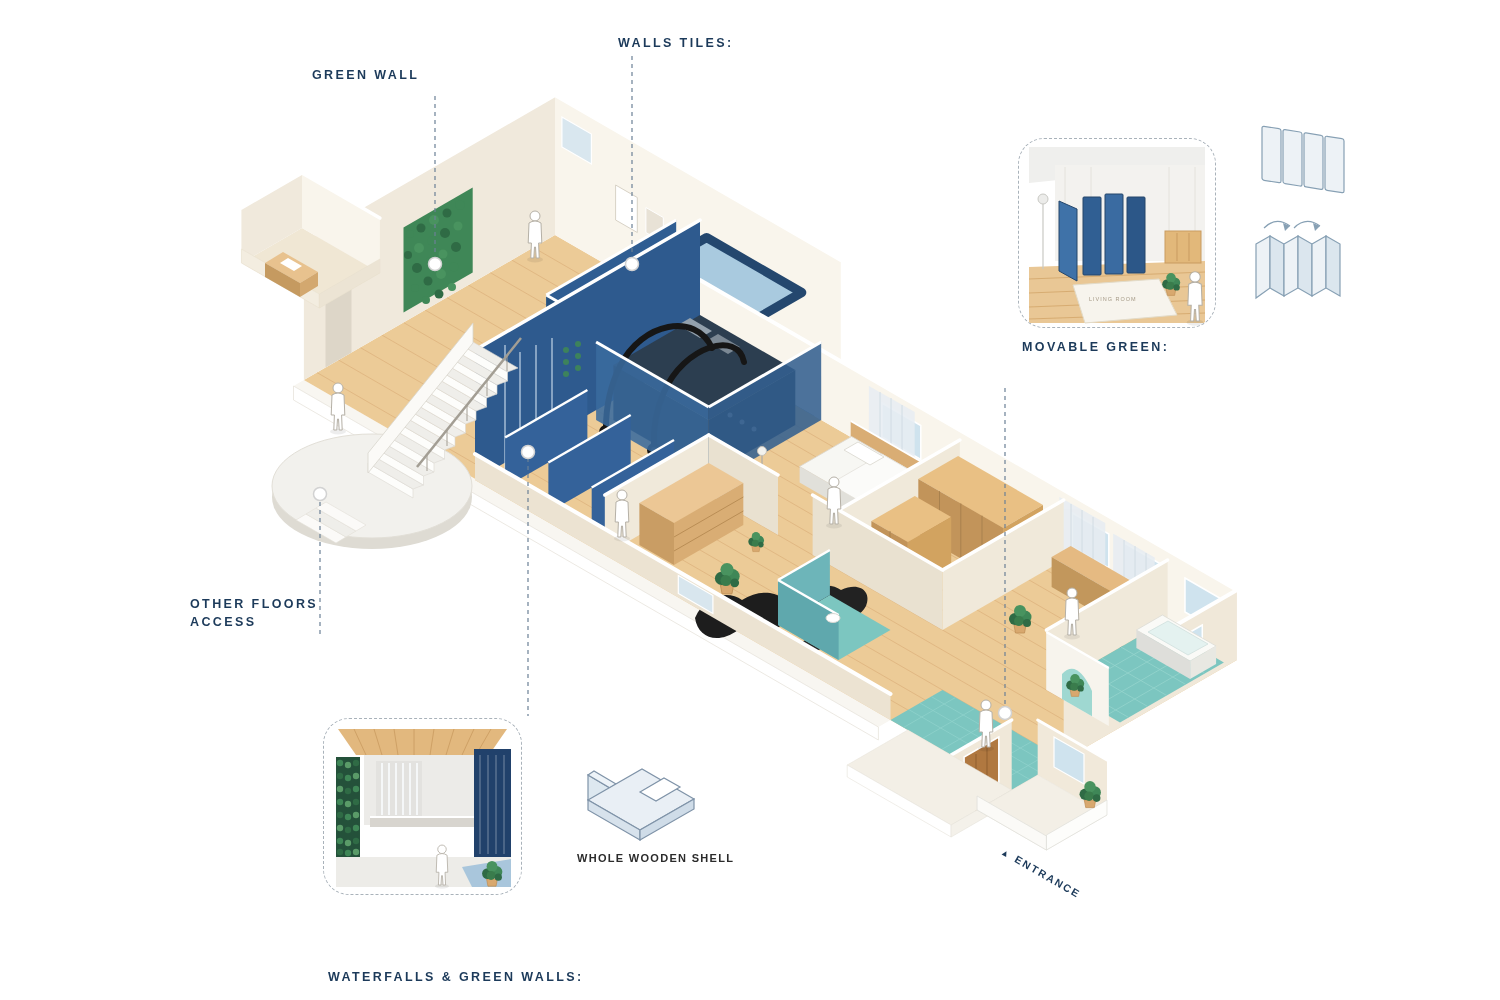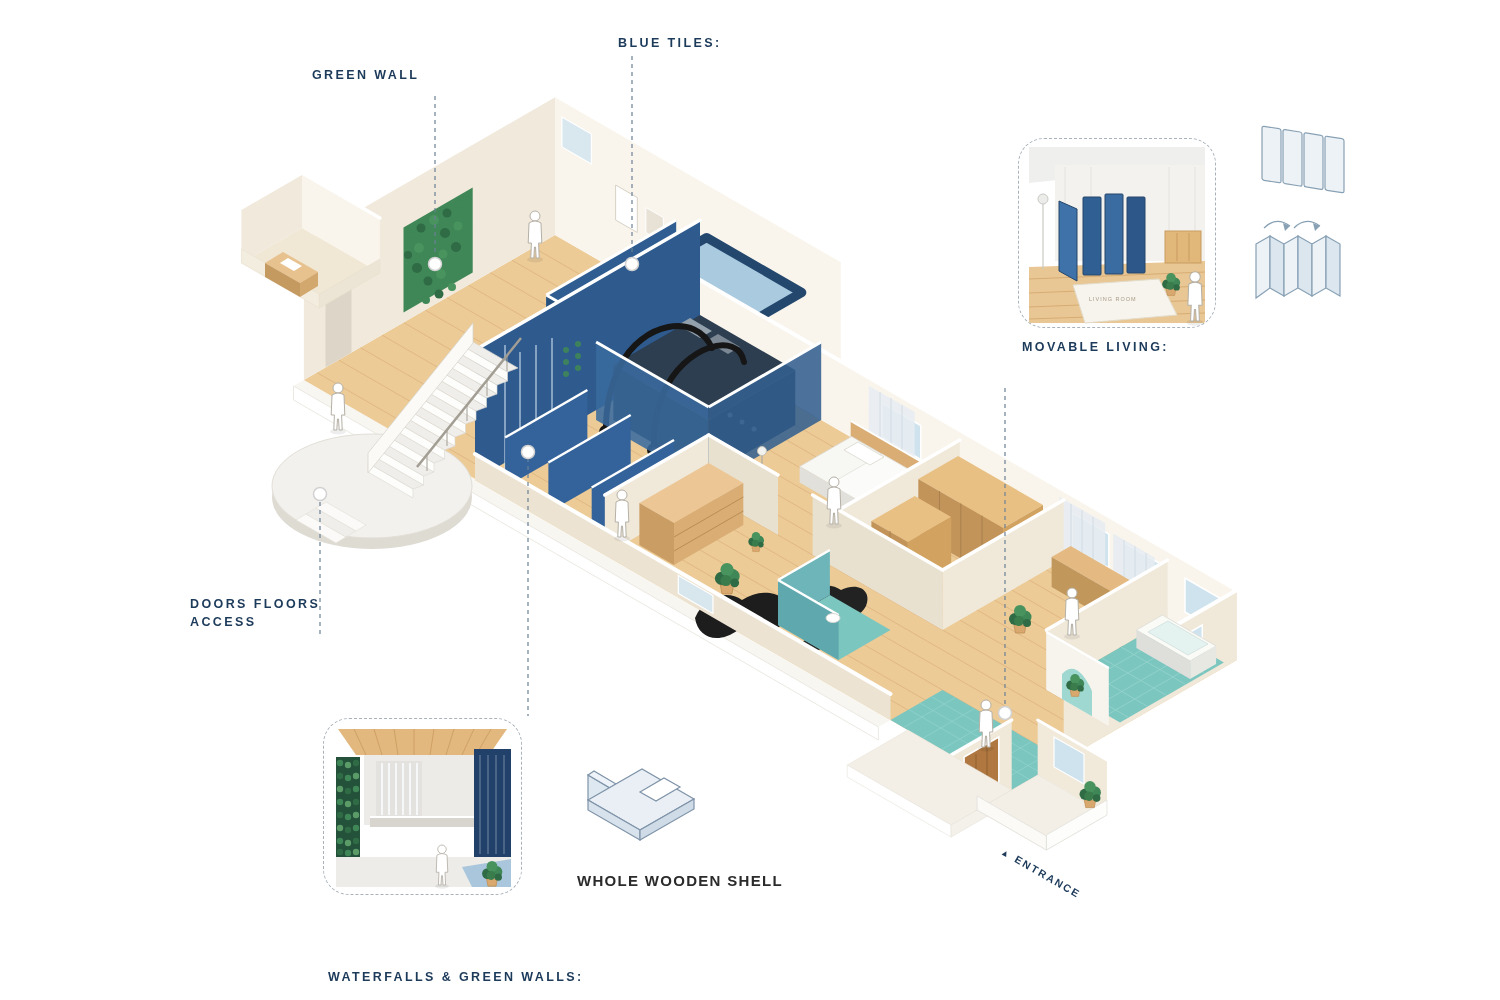--- a/index.html
+++ b/index.html
@@ -2,21 +2,21 @@
 <html><head>
 <meta charset="utf-8">
 <style>
   html,body{margin:0;padding:0;background:#fff;}
   .canvas{position:relative;width:1500px;height:1000px;background:#fff;overflow:hidden;
           font-family:"Liberation Sans",sans-serif;}
   .main-svg{position:absolute;left:0;top:0;}
   .lbl{position:absolute;color:#1c3a5a;font-weight:700;font-size:12.5px;letter-spacing:2.4px;
        white-space:nowrap;}
   .lbl.wrap{white-space:normal;line-height:1.4;}
-  .lbl.small{font-size:15px;letter-spacing:1.3px;color:#2b2b2b;margin-top:20px;}
+  .lbl.small{font-size:11px;letter-spacing:1.3px;color:#2b2b2b;}
   .entrance{position:absolute;left:1002px;top:844px;transform:rotate(30deg);
             transform-origin:left center;color:#1c3a5a;font-weight:700;font-size:10.5px;
             letter-spacing:2px;white-space:nowrap;}
   .entrance .tri{font-size:9px;margin-right:5px;}
   .inset{position:absolute;border:1.6px dashed #a9b2ba;border-radius:26px;background:#fff;
          overflow:hidden;}
   .inset svg{display:block;}
   #inset-doors{left:1018px;top:138px;width:196px;height:188px;}
   #inset-waterfall{left:323px;top:718px;width:197px;height:175px;}
 </style>
@@ -601,22 +601,22 @@
           <circle cx="32" cy="133" r="3.2" fill="#5a9b68"></circle>
     </g>
     <rect x="12" y="138" width="175" height="30" fill="#edece8"></rect>
     <polygon points="138,148 187,140 187,168 148,168" fill="#a9c6dc"></polygon>
     <use href="#person" transform="translate(118,166) scale(0.85)"></use>
     <use href="#plant" transform="translate(168,160) scale(0.9)"></use>
   </svg>
 </div>
 
 <div class="lbl" style="left:312px;top:68px">GREEN WALL</div>
-<div class="lbl" style="left:618px;top:36px">BLUE TILES:</div>
-<div class="lbl" style="left:1022px;top:340px">MOVABLE LIVING:</div>
-<div class="lbl wrap" style="left:190px;top:596px;width:134px">DOORS FLOORS ACCESS</div>
+<div class="lbl" style="left:618px;top:36px">WALLS TILES:</div>
+<div class="lbl" style="left:1022px;top:340px">MOVABLE GREEN:</div>
+<div class="lbl wrap" style="left:190px;top:596px;width:134px">OTHER FLOORS ACCESS</div>
 <div class="lbl" style="left:328px;top:970px">WATERFALLS &amp; GREEN WALLS:</div>
 <div class="lbl small" style="left:577px;top:852px">WHOLE WOODEN SHELL</div>
 <div class="entrance">
   <span class="tri">▲</span><span>ENTRANCE</span>
 </div>
 
 </div>
 
 </body></html>

